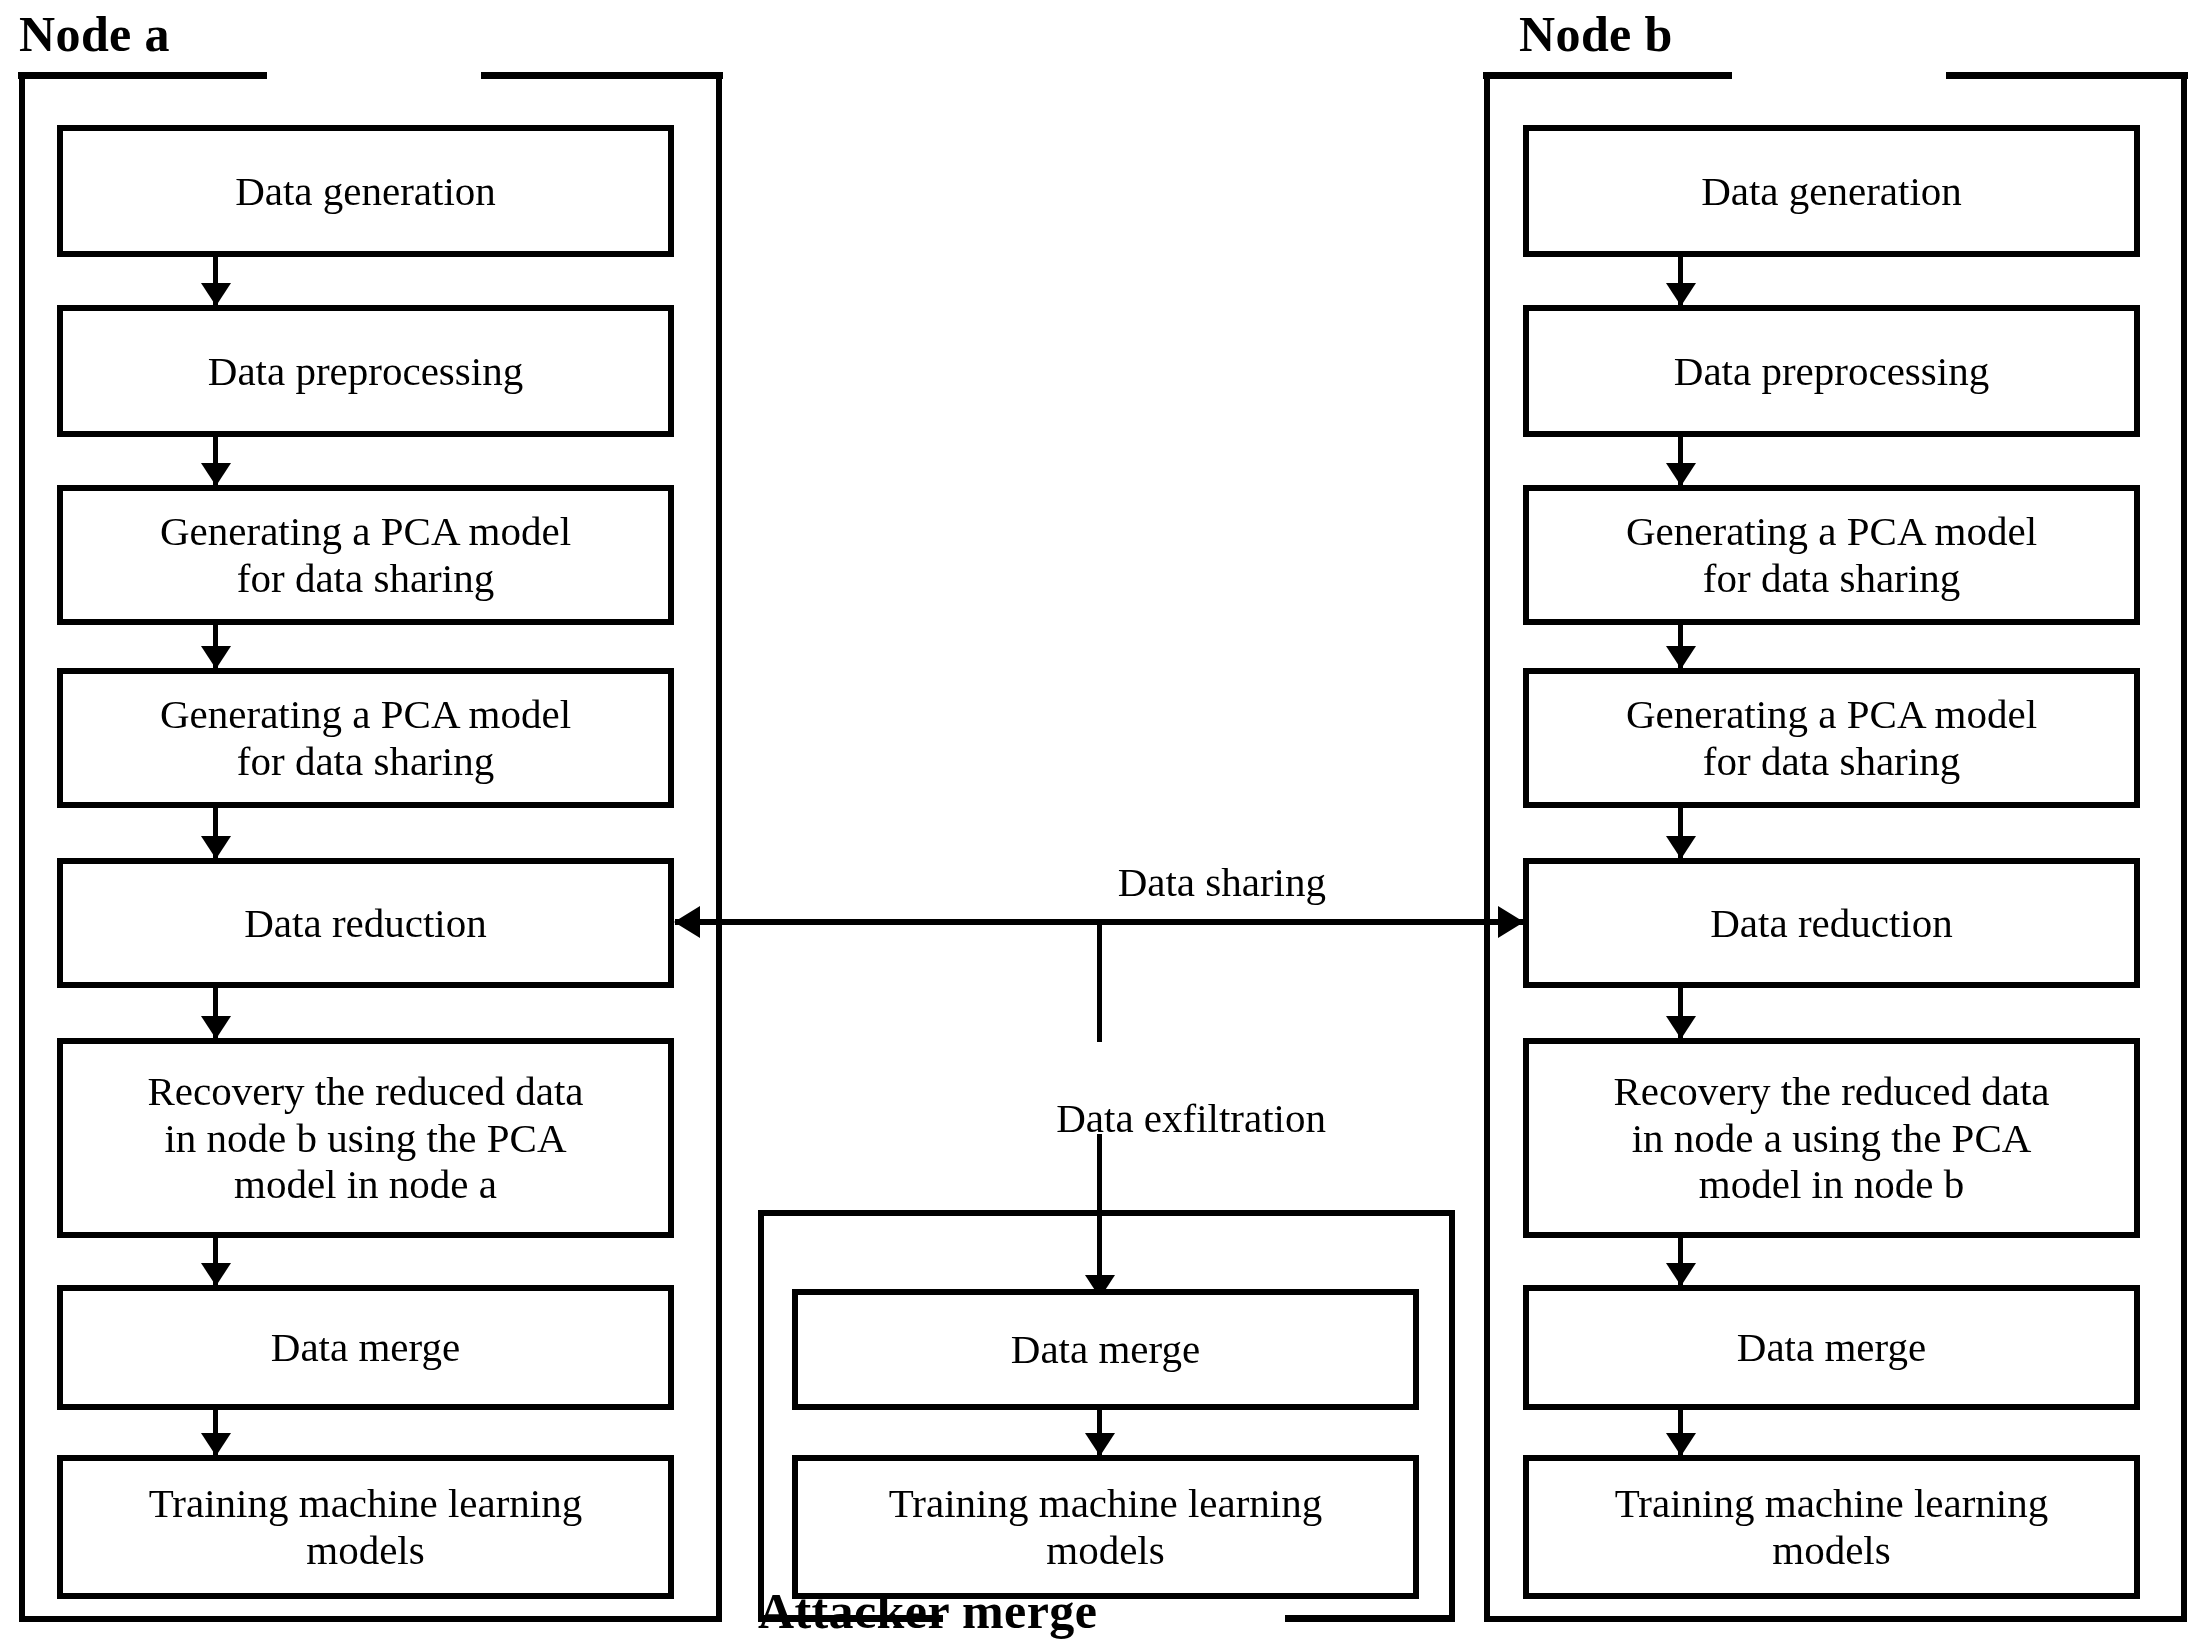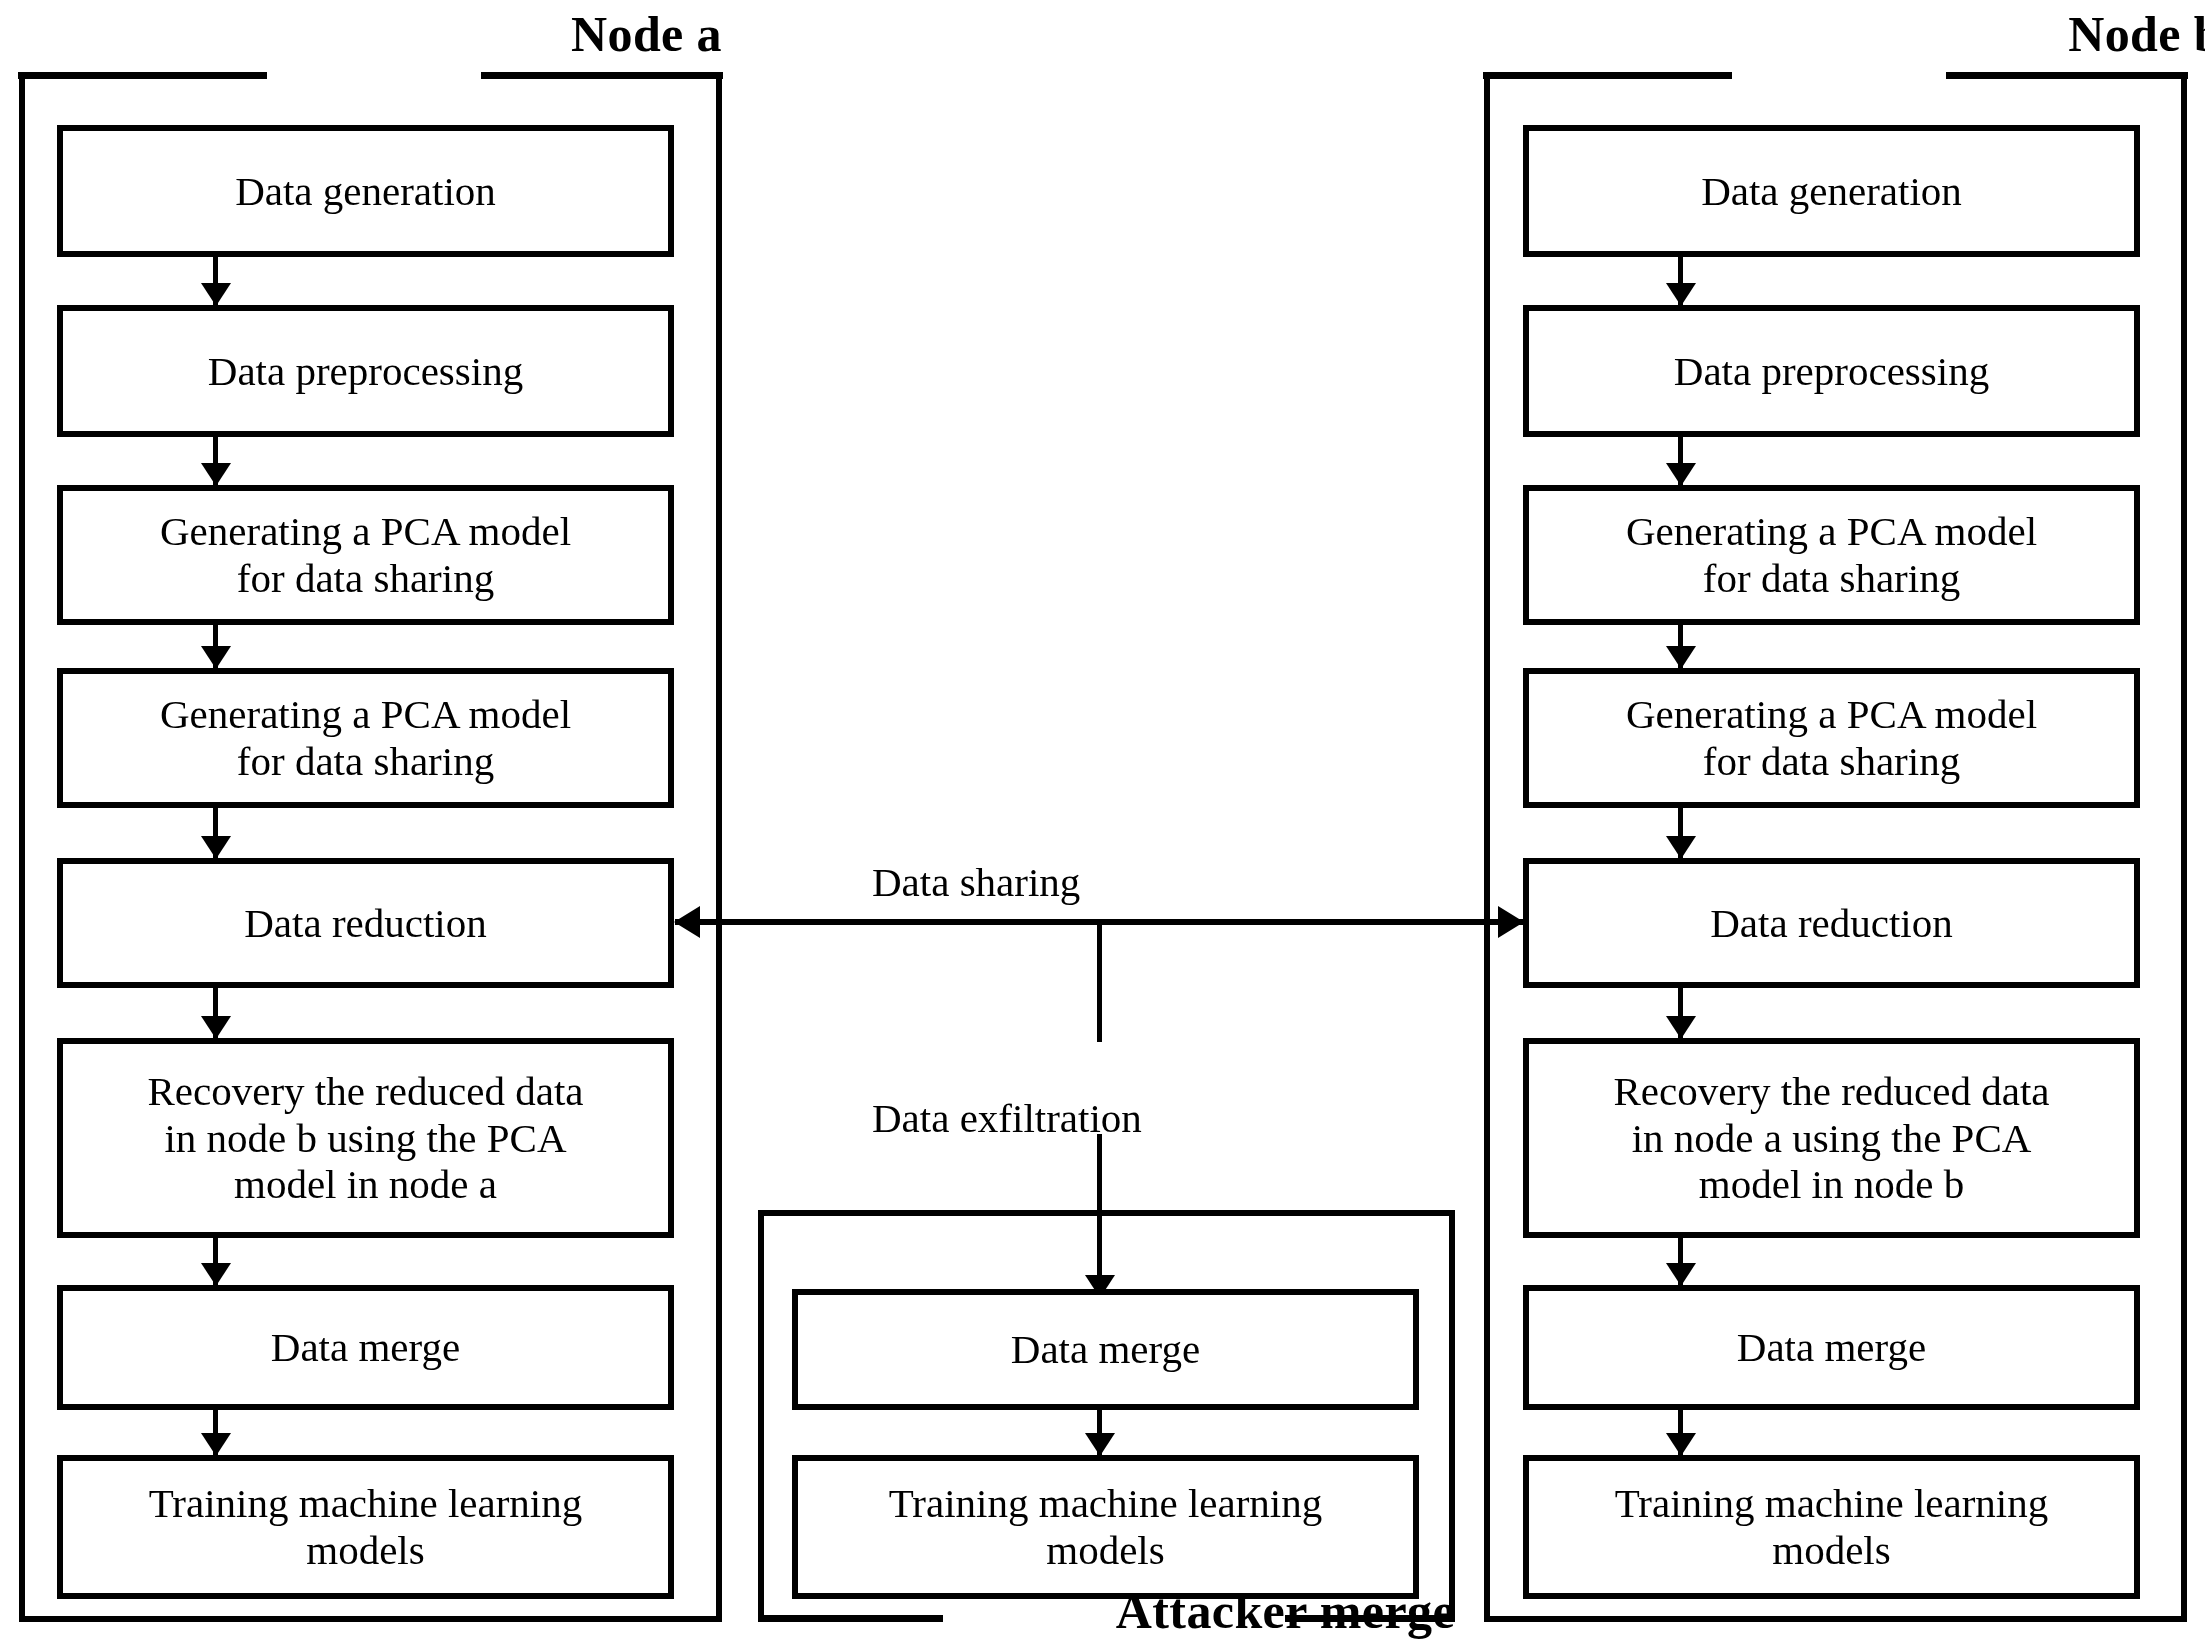--- a/index.html
+++ b/index.html
@@ -31,21 +31,21 @@
     background: #000;
     top: 0;
   }
   .panel-title {
     position: absolute;
     font-weight: bold;
     font-size: 50px;
     line-height: 1;
     letter-spacing: 0.4px;
     white-space: nowrap;
-    text-align: right;
+    text-align: left;
   }
 
   
   .pbox {
     position: absolute;
     border: 6px solid #000;
     box-sizing: border-box;
     background: #ffffff;
     display: flex;
     align-items: center;
@@ -103,21 +103,21 @@
     border-top: 16.6px solid transparent;
     border-bottom: 16.6px solid transparent;
     border-left: 26px solid #000;
   }
 
   .edge-label {
     position: absolute;
     font-size: 41px;
     line-height: 1;
     white-space: nowrap;
-    text-align: left;
+    text-align: right;
   }
 
   
   .panel-bottom {
     position: absolute;
     border: 6.8px solid #000;
     border-bottom: none;
     box-sizing: border-box;
   }
   .panel-bot-left, .panel-bot-right {

